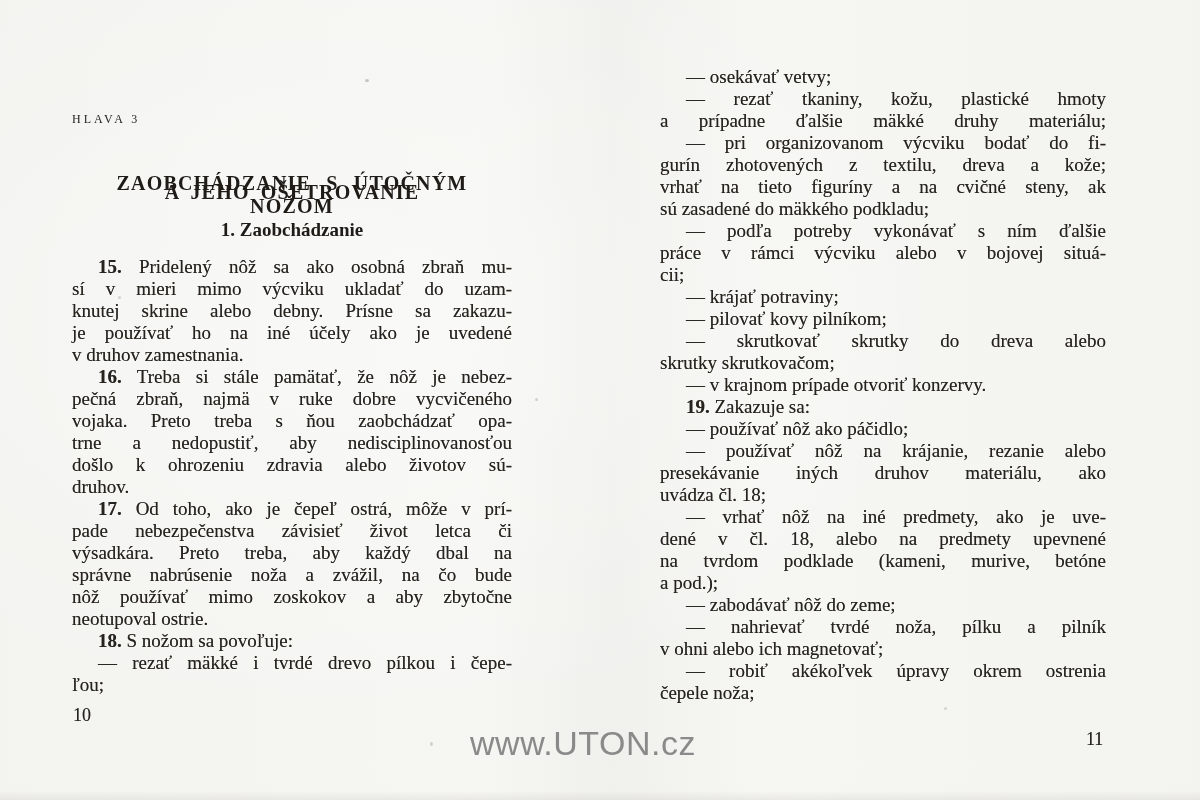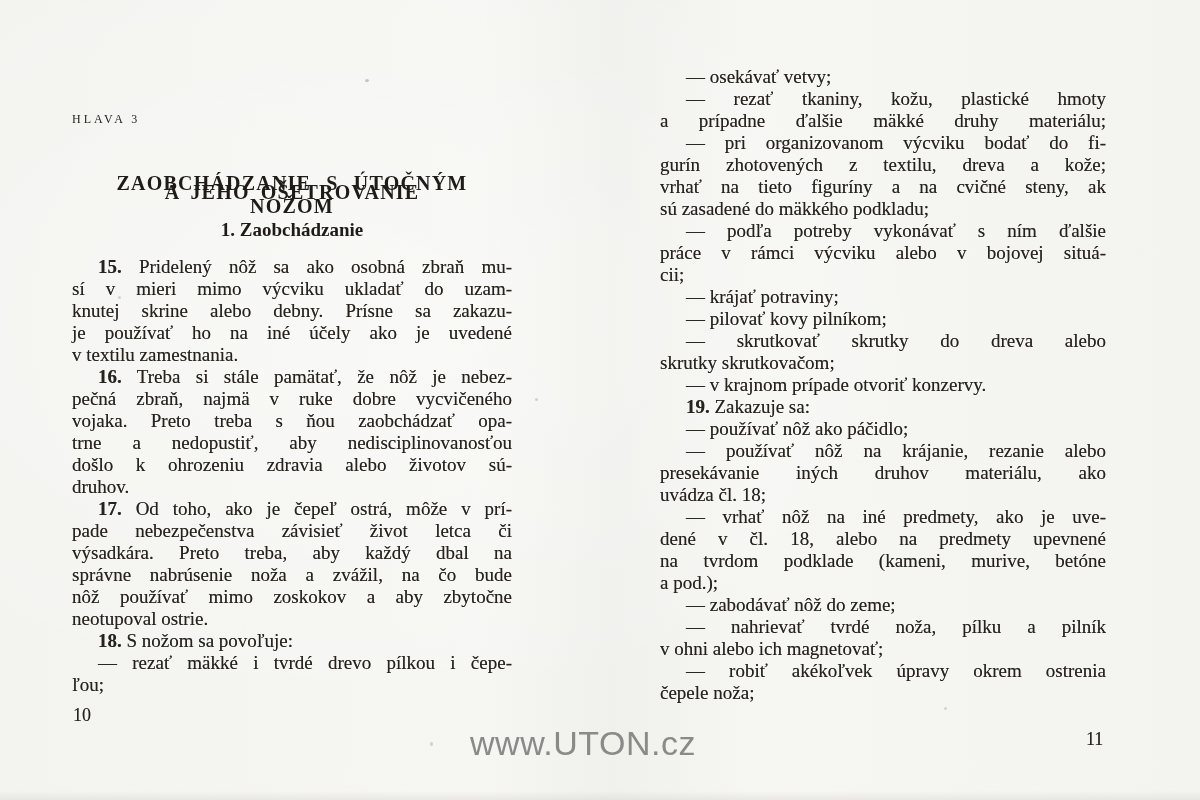--- a/index.html
+++ b/index.html
@@ -63,21 +63,21 @@
 
   <div class="chapter-label">HLAVA 3</div>
   <div class="title-line l1">ZAOBCHÁDZANIE S ÚTOČNÝM NOŽOM</div>
   <div class="title-line l2">A JEHO OŠETROVANIE</div>
   <div class="section-heading">1. Zaobchádzanie</div>
   <div class="body-col left">
       <div class="tl just ind"><b>15.</b> Pridelený nôž sa ako osobná zbraň mu-</div>
       <div class="tl just">sí v mieri mimo výcviku ukladať do uzam-</div>
       <div class="tl just">knutej skrine alebo debny. Prísne sa zakazu-</div>
       <div class="tl just">je používať ho na iné účely ako je uvedené</div>
-      <div class="tl">v textilu zamestnania.</div>
+      <div class="tl">v druhov zamestnania.</div>
       <div class="tl just ind"><b>16.</b> Treba si stále pamätať, že nôž je nebez-</div>
       <div class="tl just">pečná zbraň, najmä v ruke dobre vycvičeného</div>
       <div class="tl just">vojaka. Preto treba s ňou zaobchádzať opa-</div>
       <div class="tl just">trne a nedopustiť, aby nedisciplinovanosťou</div>
       <div class="tl just">došlo k ohrozeniu zdravia alebo životov sú-</div>
       <div class="tl">druhov.</div>
       <div class="tl just ind"><b>17.</b> Od toho, ako je čepeľ ostrá, môže v prí-</div>
       <div class="tl just">pade nebezpečenstva závisieť život letca či</div>
       <div class="tl just">výsadkára. Preto treba, aby každý dbal na</div>
       <div class="tl just">správne nabrúsenie noža a zvážil, na čo bude</div>

